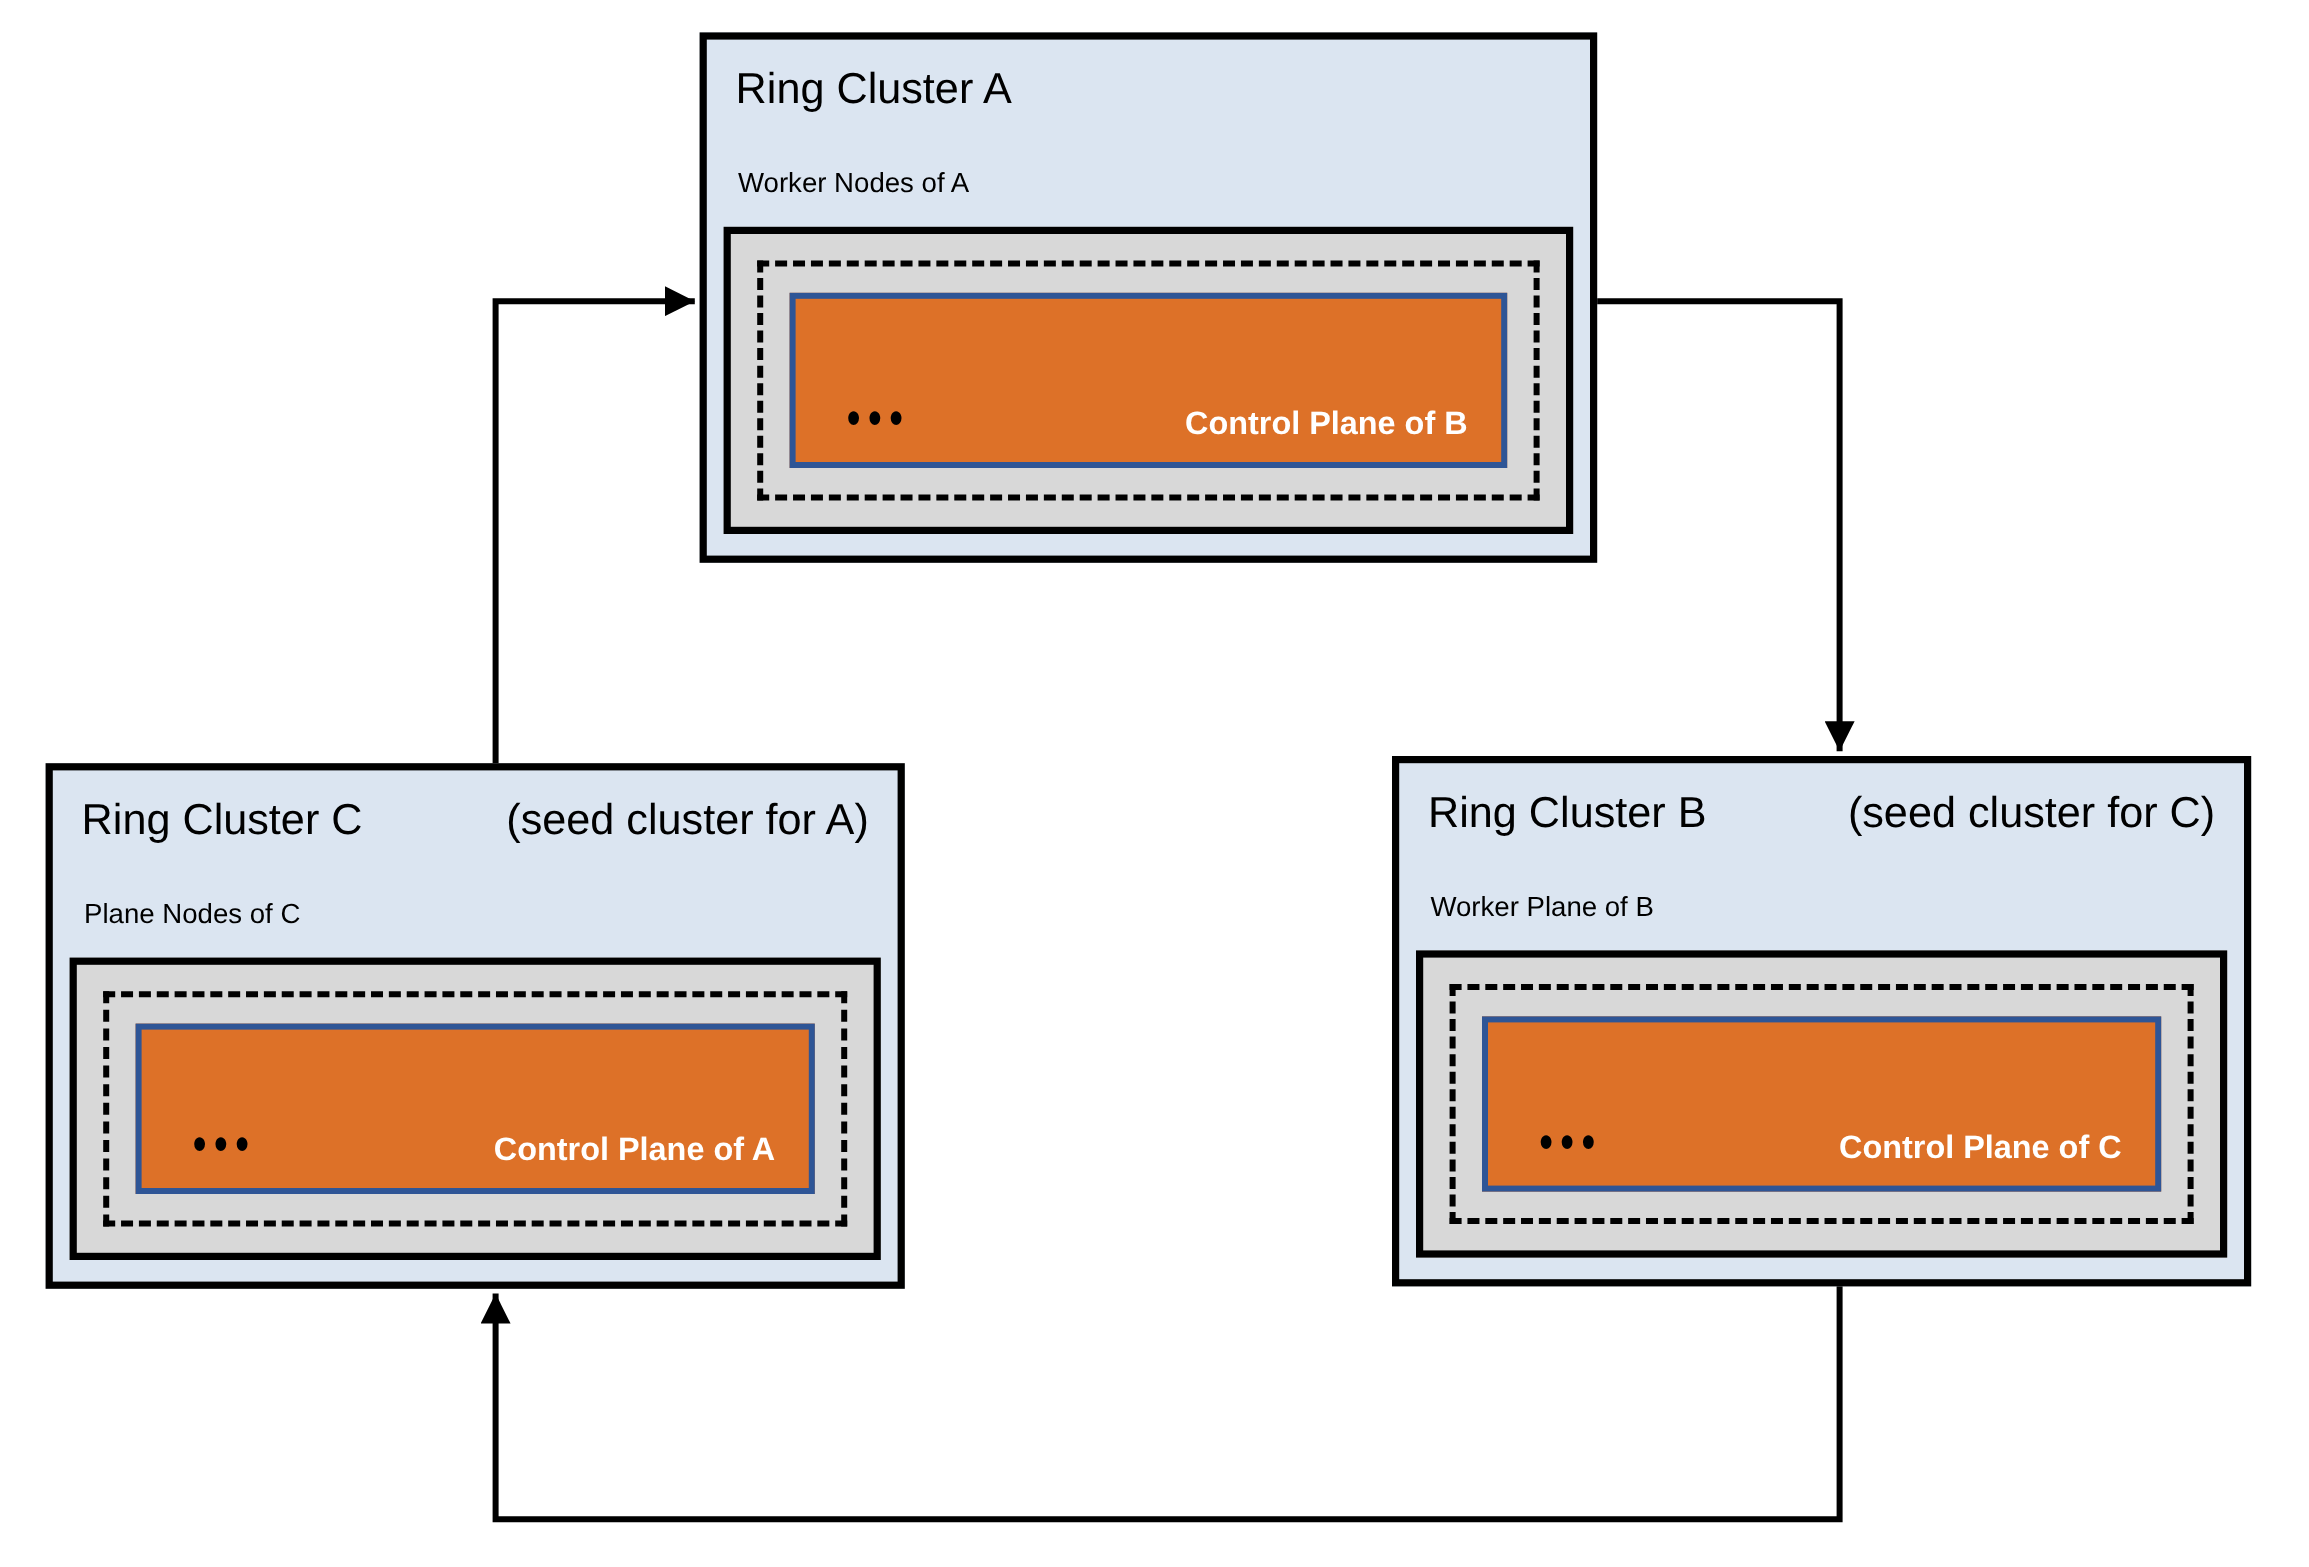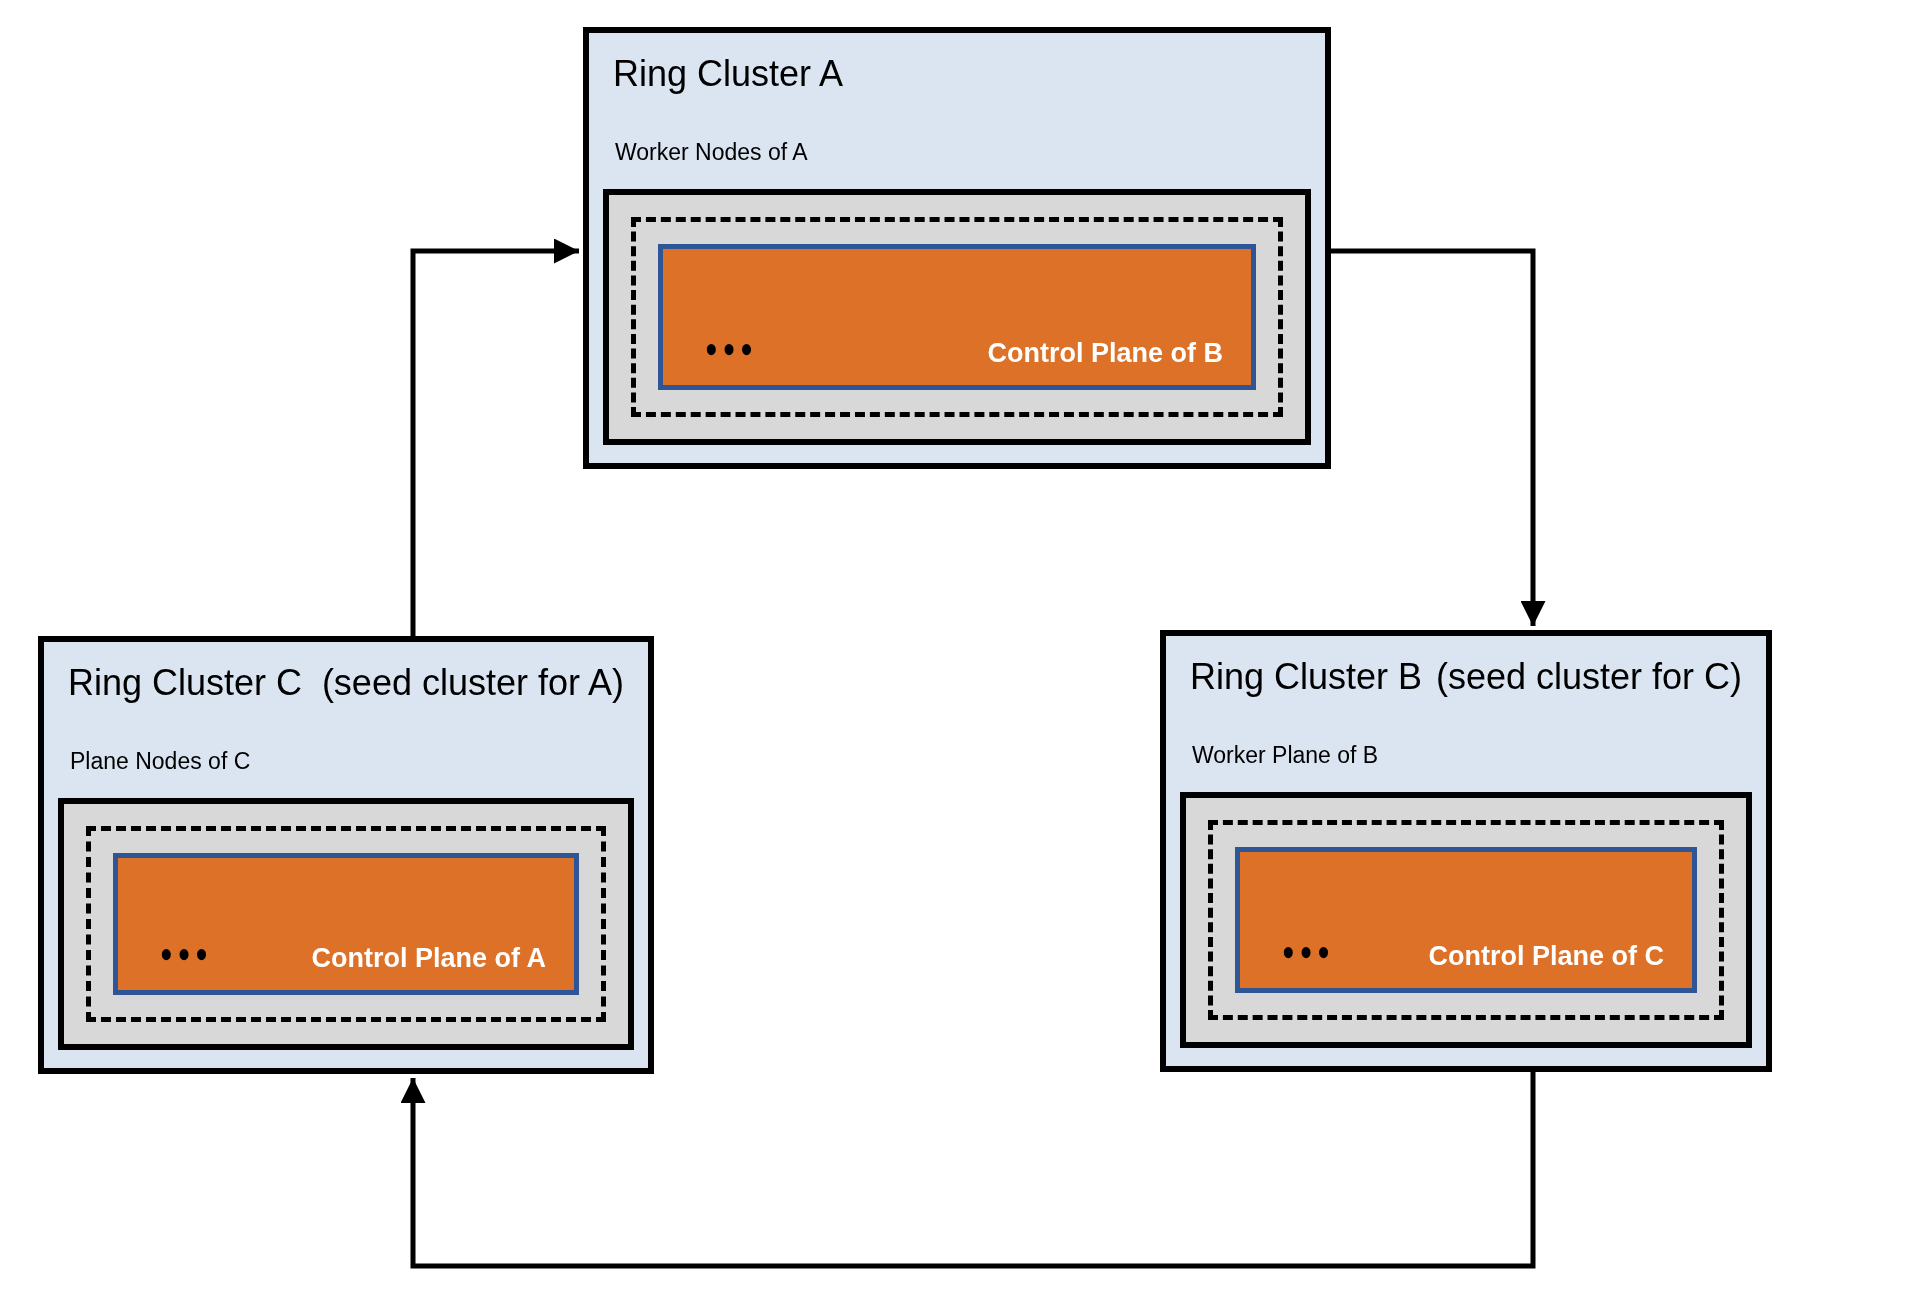--- a/index.html
+++ b/index.html
@@ -82,22 +82,22 @@
   }
   .connectors {
     position: absolute;
     left: 0; top: 0;
     width: 1924px;
     height: 1306px;
     pointer-events: none;
   }
   
   #cluster-a { left: 583px; top: 27px;  width: 748px; height: 442px; }
-  #cluster-b { left: 1160px; top: 630px; width: 612px; height: 442px; }
-  #cluster-c { left: 38px;  top: 636px; width: 616px; height: 438px; }
+  #cluster-b { left: 1160px; top: 630px; width: 716px; height: 442px; }
+  #cluster-c { left: 38px;  top: 636px; width: 716px; height: 438px; }
 </style>
 </head>
 <body>
 
 <div class="stage">
 
   <svg class="connectors" viewBox="0 0 1924 1306" xmlns="http://www.w3.org/2000/svg">
     <defs>
       <marker id="arrowhead" viewBox="0 0 10 10" refX="10" refY="5" markerWidth="5" markerHeight="5" orient="auto-start-reverse">
         <path d="M 0 0 L 10 5 L 0 10 z" fill="#000000"></path>

